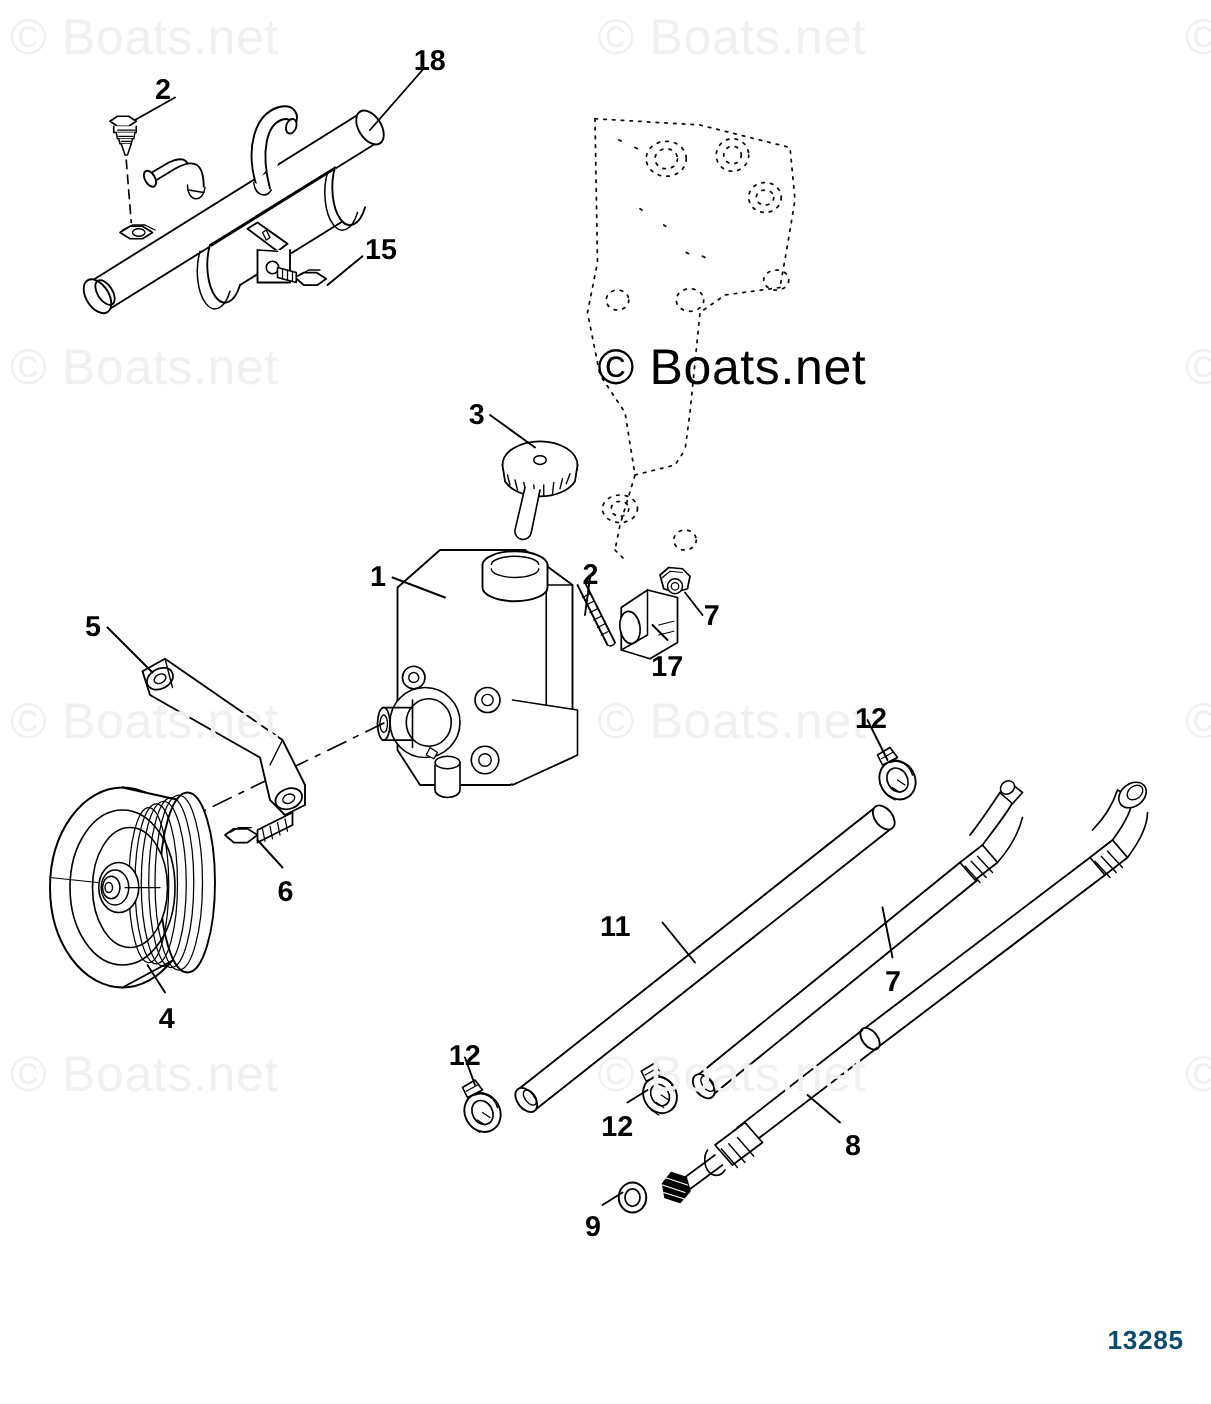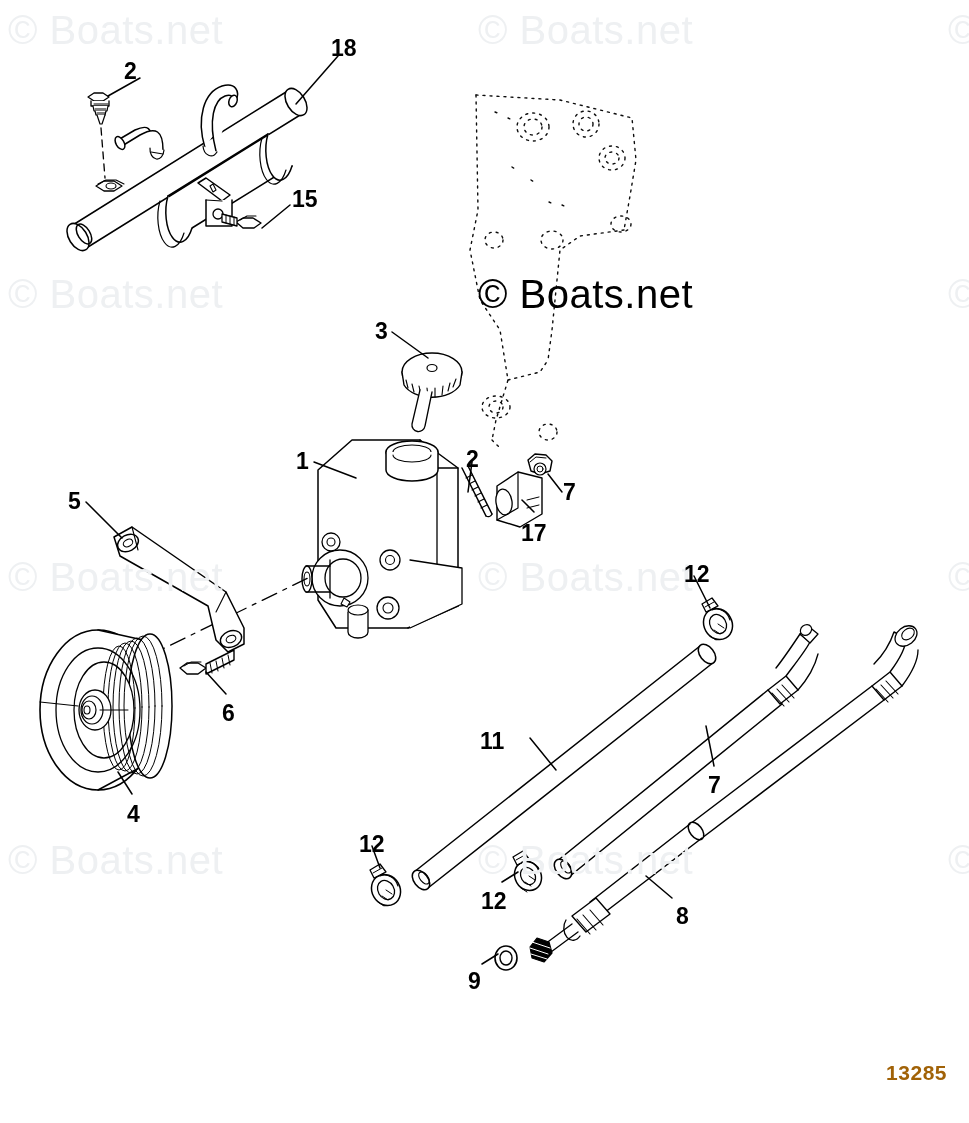--- a/index.html
+++ b/index.html
@@ -6,21 +6,21 @@
   html,body{margin:0;padding:0;background:#ffffff;}
   body{width:969px;height:1123px;font-family:"Liberation Sans",sans-serif;overflow:hidden;}
   #stage{position:relative;width:969px;height:1123px;background:#fff;}
   #art{position:absolute;left:0;top:0;width:969px;height:1123px;}
   .wm{position:absolute;font-family:"Liberation Sans",sans-serif;font-size:40px;font-weight:400;
       color:#eef0f2;white-space:nowrap;letter-spacing:.5px;user-select:none;}
   .wm.dark{color:#000;}
   .lbl{position:absolute;font-family:"Liberation Sans",sans-serif;font-weight:bold;font-size:23px;
        color:#000;line-height:1;white-space:nowrap;}
   #dwgno{position:absolute;right:22px;bottom:38px;font-family:"Liberation Sans",sans-serif;
-         font-size:21px;font-weight:bold;color:#a16207;letter-spacing:.5px;}
+         font-size:21px;font-weight:bold;color:#0c4a6e;letter-spacing:.5px;}
 </style>
 </head>
 <body>
 
 <div id="stage">
 
   <svg id="art" viewBox="0 0 969 1123">
     <defs>
       <g id="hexbolt">
         <path d="M0,0 l7,-4 l9,0 l7,4 l-7,4 l-9,0 z" fill="#fff" stroke="#000" stroke-width="1.4"></path>

